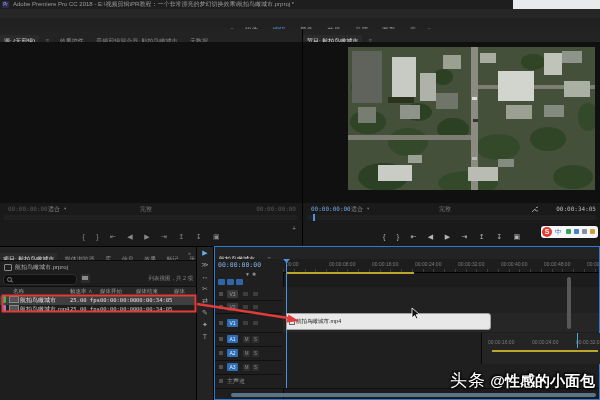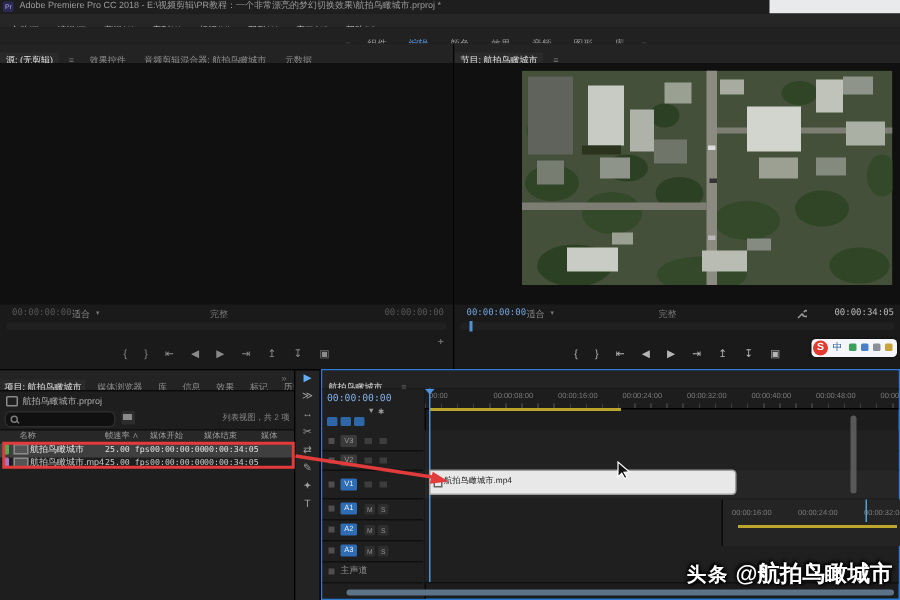--- a/index.html
+++ b/index.html
@@ -119,21 +119,21 @@
   .fragline{position:absolute;left:95px;top:0;width:1px;height:15px;background:#4aa6d8;}
 
   
   .imebar{left:541px;top:226px;width:57px;height:12px;background:#f4f6f9;border-radius:3px;
           box-shadow:0 0 2px rgba(0,0,0,.7);}
   .imelogo{left:1px;top:1px;width:10px;height:10px;background:#e4392e;border-radius:50%;
            color:#fff;font-size:7px;line-height:10px;text-align:center;font-weight:bold;}
   .imebar .it{position:absolute;top:0;font-size:6.5px;line-height:12px;}
   .watermark{right:5px;bottom:8px;color:#fff;font-weight:bold;
              text-shadow:0 0 3px #000,1px 1px 2px #000,-1px -1px 2px #000;}
-  .watermark .brand{font-size:13px;font-weight:700;letter-spacing:1px;}
+  .watermark .brand{font-size:17px;font-weight:400;letter-spacing:1px;}
   .watermark .handle{font-size:15px;}
   .anno{left:0;top:0;pointer-events:none;}
 </style>
 </head>
 <body>
 
 <div class="abs" style="left:0;top:0;width:600px;height:400px;">
 
   <div class="abs titlebar">
     <span class="abs appicon">Pr</span>
@@ -425,21 +425,21 @@
     <span class="abs imelogo">S</span>
     <span class="abs it" style="left:14px;color:#2e5fa3;">中</span>
     <span class="abs" style="left:25px;top:3px;width:5px;height:5px;background:#3aa05a;border-radius:1px;"></span>
     <span class="abs" style="left:33px;top:3px;width:5px;height:5px;background:#4a7fc9;border-radius:1px;"></span>
     <span class="abs" style="left:41px;top:3px;width:5px;height:5px;background:#8a8f98;border-radius:1px;"></span>
     <span class="abs" style="left:49px;top:3px;width:5px;height:5px;background:#c9a23a;border-radius:1px;"></span>
   </div>
 
   <div class="abs watermark nowrap">
     <span class="brand">头条</span>
-    <span class="handle">@航拍鸟瞰城市</span>
+    <span class="handle">@性感的小面包</span>
   </div>
 
   <svg class="abs anno" width="600" height="400" viewBox="0 0 600 400">
     <rect x="2.5" y="295.5" width="193" height="16" fill="none" stroke="#e23b3b" stroke-width="2"></rect>
     <line x1="197" y1="304" x2="288" y2="318" stroke="#e23b3b" stroke-width="2.5"></line>
     <polygon points="299,321 286.5,322.5 288.5,314.5" fill="#e23b3b"></polygon>
   </svg>
 
 </div>
 

